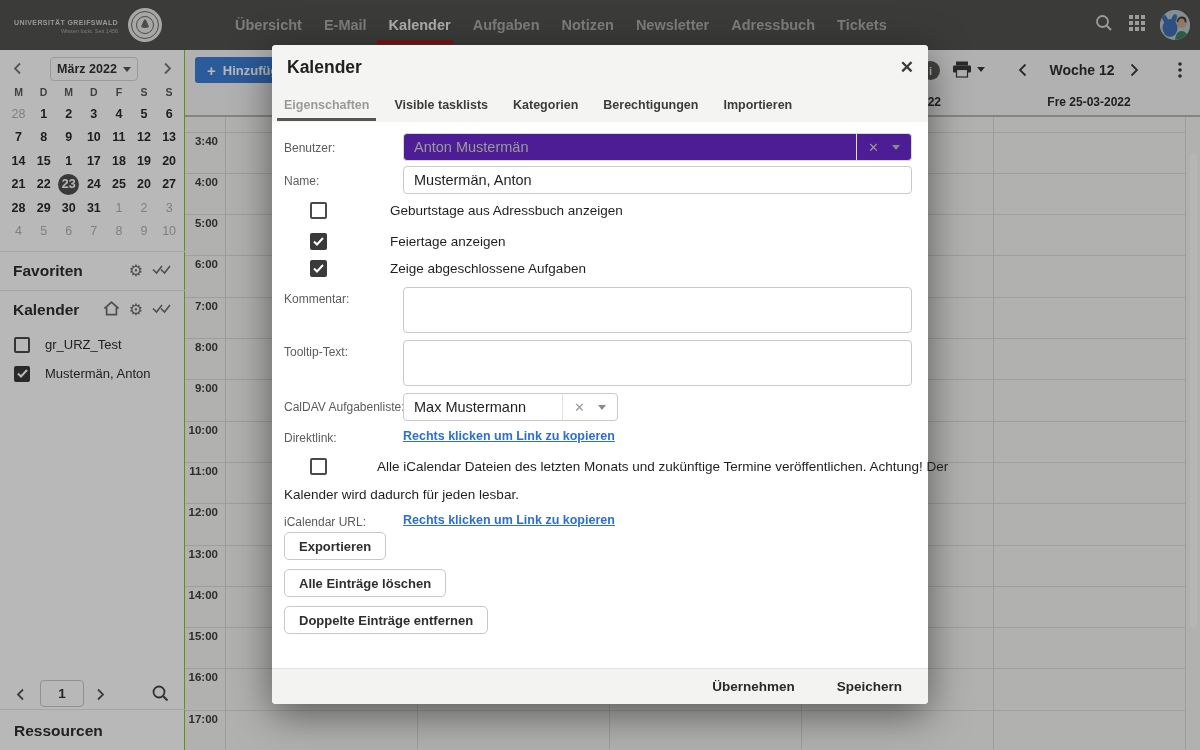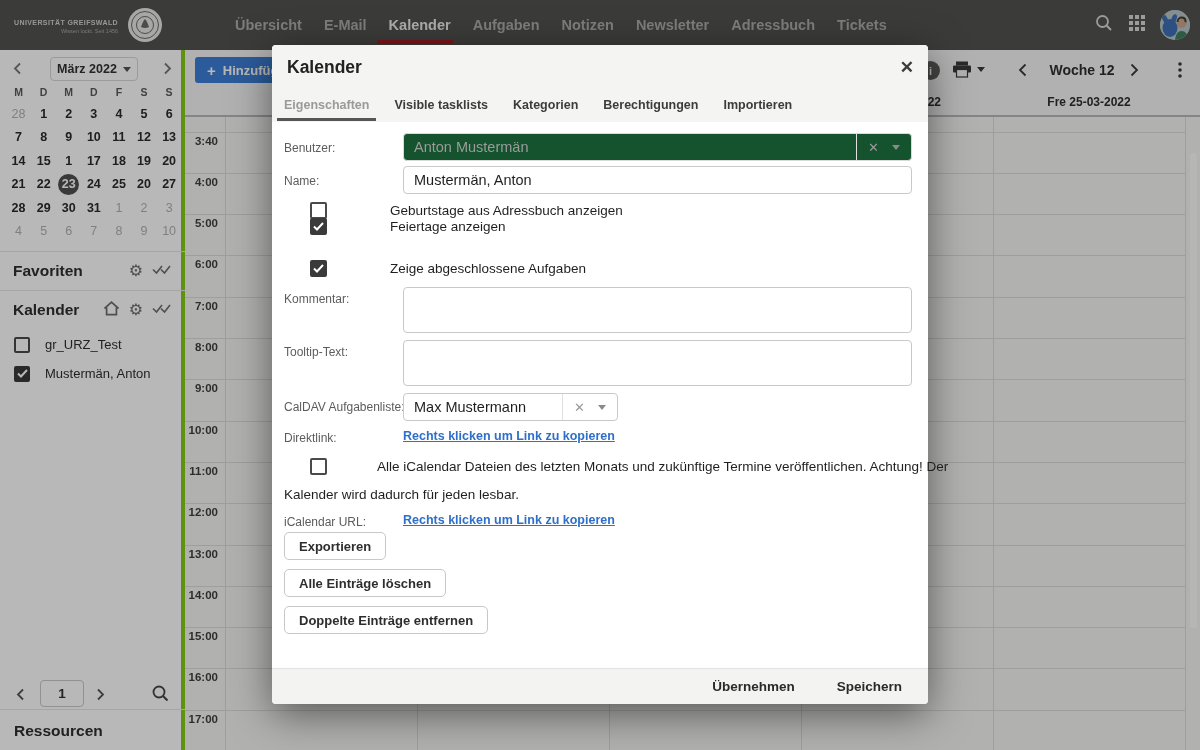--- a/index.html
+++ b/index.html
@@ -14,21 +14,21 @@
   .logo-line1{font-size:7px;letter-spacing:.4px;font-weight:700;}
   .logo-line2{font-size:5.5px;color:#aaaaa8;}
   .nav{position:absolute;left:235px;top:0;height:50px;display:flex;gap:22px;align-items:center;}
   .nav-item{position:relative;font-size:14.5px;font-weight:700;color:#aeaeac;height:50px;line-height:50px;cursor:pointer;}
   .nav-item.active{color:#efefed;}
   .nav-item.active::after{content:"";position:absolute;left:-12px;right:-2px;bottom:6px;height:4px;background:var(--accent);}
   .top-icons{position:absolute;right:10px;top:0;height:50px;display:flex;gap:14px;align-items:center;}
   .avatar{width:30px;height:30px;border-radius:50%;overflow:hidden;background:#b9c6c8;}
 
   
-  .sidebar{position:absolute;left:0;top:50px;width:185px;height:700px;background:#fff;border-right:4px solid #84cc16;z-index:1;}
+  .sidebar{position:absolute;left:0;top:50px;width:185px;height:700px;background:#fff;border-right:1px solid #84cc16;z-index:1;}
   .mc-head{position:absolute;left:0;top:7px;width:185px;height:24px;}
   .mc-chev{position:absolute;top:4px;cursor:pointer;}
   .mc-month{position:absolute;left:50px;top:0;width:88px;height:24px;border:1px solid #d7d7d6;border-radius:4px;
             display:flex;align-items:center;justify-content:center;gap:6px;font-size:12.5px;font-weight:700;color:#333;cursor:pointer;}
   .mc-weekdays,.mc-grid{position:absolute;left:6px;width:176px;display:grid;grid-template-columns:repeat(7,25.1px);justify-items:center;}
   .mc-weekdays{top:36px;}
   .mc-wd{font-size:10.5px;font-weight:700;color:#5a5a5a;}
   .mc-grid{top:52px;grid-auto-rows:23.5px;align-items:center;}
   .mc-cell{font-size:12.5px;font-weight:600;color:#2b2b2b;width:21px;height:21px;display:flex;align-items:center;justify-content:center;cursor:pointer;}
   .mc-cell.muted{color:#b2b2b2;font-weight:400;}
@@ -83,21 +83,21 @@
   .modal-title{position:absolute;left:15px;top:12px;font-size:17.5px;font-weight:600;color:#222;}
   .modal-close{position:absolute;right:14px;top:12px;font-size:17px;font-weight:700;color:#3c3c3c;cursor:pointer;}
   .tabs{position:absolute;left:12px;top:53px;display:flex;gap:25px;}
   .tab{position:relative;font-size:12.5px;font-weight:700;color:#3c3c3c;padding-bottom:9px;cursor:pointer;}
   .tab.active{color:#9a9a9a;}
   .tab.active::after{content:"";position:absolute;left:-7px;right:-7px;bottom:0;height:3px;background:#565656;}
 
   .f-label{position:absolute;left:12px;font-size:12px;color:#5c5c5c;}
   .tinput{position:absolute;left:131px;width:509px;height:28px;border:1px solid #c9c9c9;border-radius:4px;background:#fff;
           display:flex;align-items:center;padding:0 0 0 10px;font-size:14.5px;font-weight:500;color:#1f1f1f;overflow:hidden;}
-  .tinput.disabled{background:#14532d;border-color:#dadada;color:#9b9b9b;font-weight:400;}
+  .tinput.disabled{background:#4c1d95;border-color:#dadada;color:#9b9b9b;font-weight:400;}
   .tinput .ctrl{margin-left:auto;height:100%;display:flex;align-items:center;gap:13px;border-left:1px solid #e0e0e0;padding:0 11px;}
   .clear-x{font-size:13px;color:#9a9a9a;line-height:1;cursor:pointer;}
   .tarea{position:absolute;left:131px;width:509px;height:46px;border:1px solid #c9c9c9;border-radius:4px;background:#fff;}
   .cbrow{position:absolute;left:38px;display:flex;align-items:center;}
   .cbrow-label{margin-left:63px;font-size:13.5px;font-weight:500;color:#1f1f1f;}
   .tlink{position:absolute;left:131px;font-size:12.5px;font-weight:700;color:var(--link);text-decoration:underline;cursor:pointer;}
   .publish-line1{position:absolute;left:12px;top:413px;display:flex;align-items:center;}
   .publish-line1 .cbx{margin-left:26px;}
   .publish-text{margin-left:50px;font-size:13.5px;font-weight:500;color:#1f1f1f;white-space:nowrap;}
   .publish-line2{position:absolute;left:12px;top:442px;font-size:13.5px;font-weight:500;color:#1f1f1f;}
@@ -418,21 +418,21 @@
     <span class="f-label" style="top:129px;">Name:</span>
     <div class="tinput" style="top:121px;">
       <span>Mustermän, Anton</span>
     </div>
 
     <div id="dlg-checkboxes">
         <div class="cbrow" style="top: 157px;">
           <span class="cbx"></span>
           <span class="cbrow-label">Geburtstage aus Adressbuch anzeigen</span>
         </div>
-        <div class="cbrow" style="top: 173px;">
+        <div class="cbrow" style="top: 188px;">
           <span class="cbx checked">
             <svg width="11" height="9" viewBox="0 0 11 9">
               <polyline points="1,4.5 4,7.5 10,1" fill="none" stroke="#fff" stroke-width="2"></polyline>
             </svg>
           </span>
           <span class="cbrow-label">Feiertage anzeigen</span>
         </div>
         <div class="cbrow" style="top: 215px;">
           <span class="cbx checked">
             <svg width="11" height="9" viewBox="0 0 11 9">

